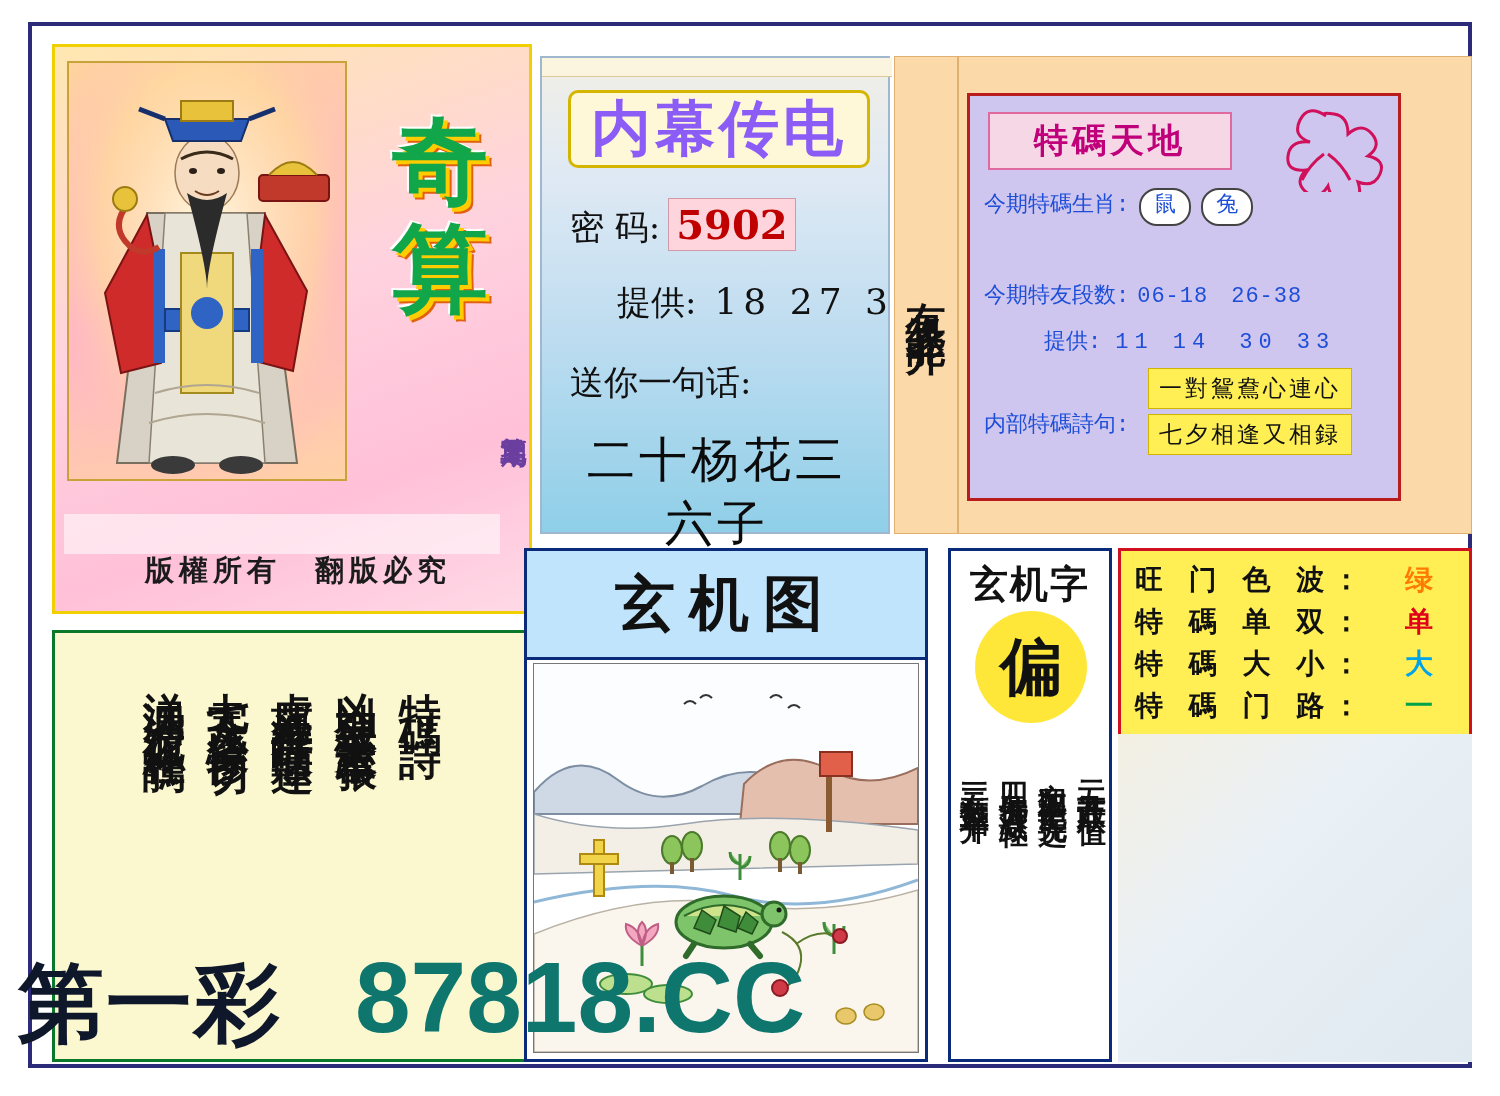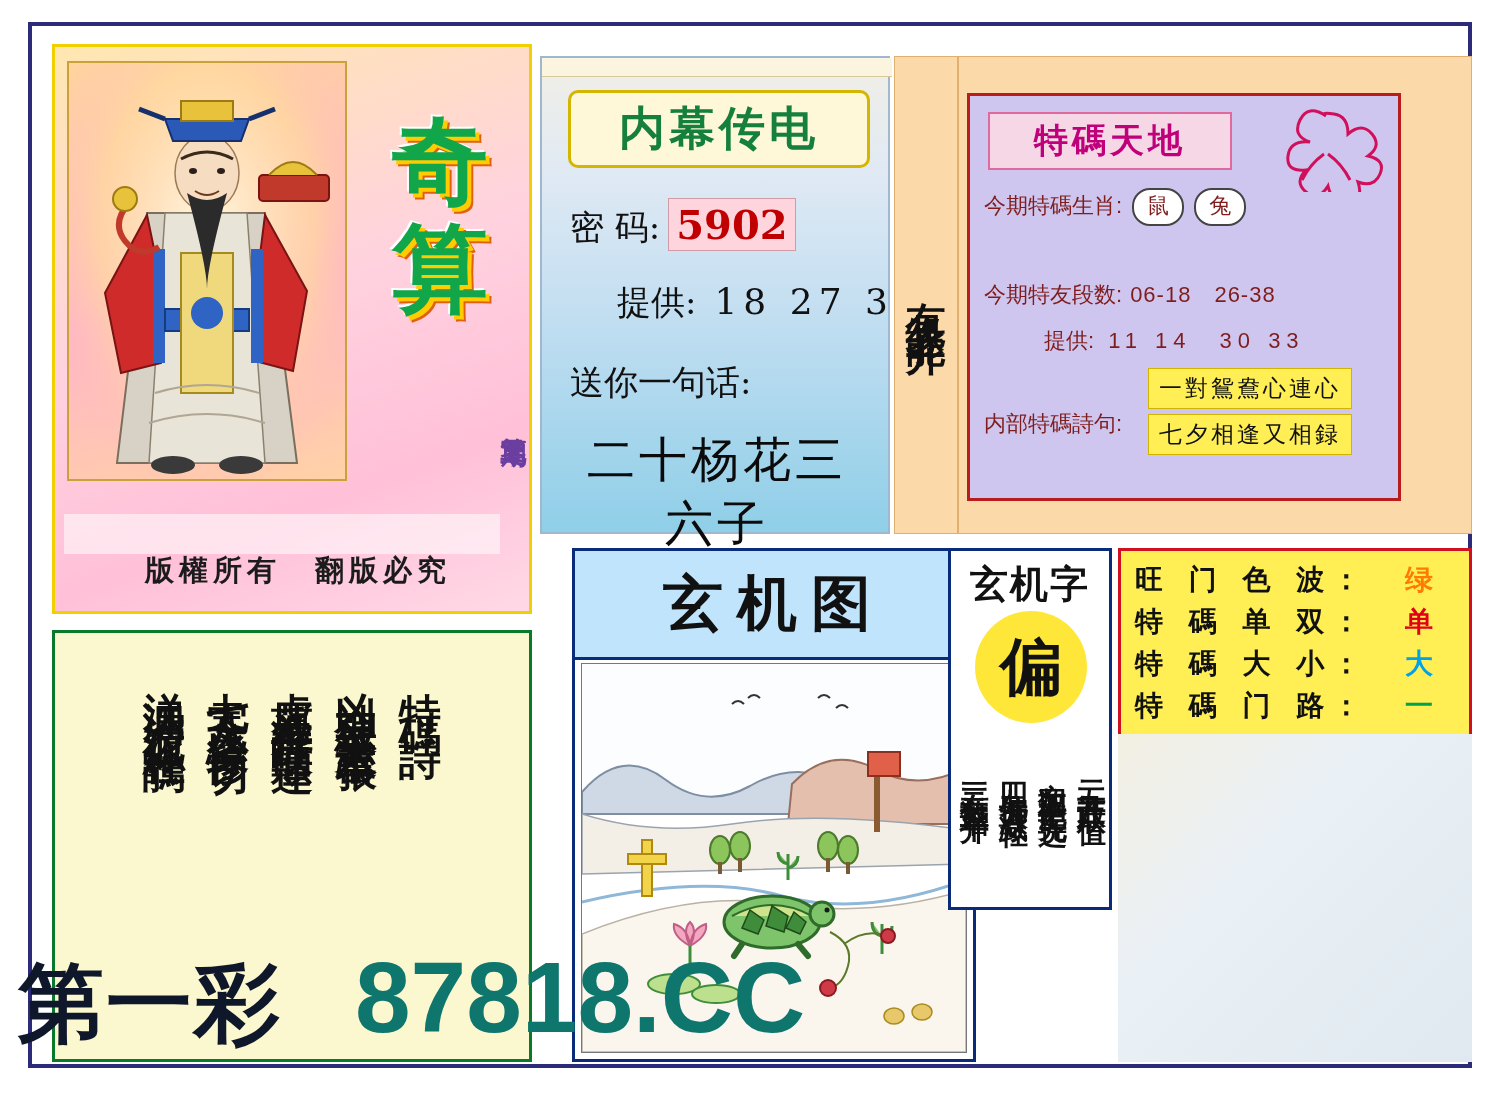--- a/index.html
+++ b/index.html
@@ -26,21 +26,21 @@
   #poem .col{writing-mode:vertical-rl;text-orientation:upright;font-family:"DejaVu Serif",serif;font-size:42px;
      line-height:50px;color:#111;letter-spacing:10px;font-weight:bold;}
   #poem .title{letter-spacing:22px;}
 
   
   #neimu{position:absolute;left:540px;top:56px;width:350px;height:478px;box-sizing:border-box;border:2px solid #9fb7cf;
      background:linear-gradient(180deg,#f2efe6 0%,#dfe9f4 25%,#bcdcf0 60%,#8fcfe8 100%);}
   #neimu-top{position:absolute;left:0;top:0;width:350px;height:18px;background:#fbf4de;border-bottom:1px solid #d8c89a;}
   #neimu-title{position:absolute;left:26px;top:32px;width:296px;height:72px;border:3px solid #d4b600;border-radius:10px;
      background:#fff8d8;display:flex;align-items:center;justify-content:center;}
-  #neimu-title span{font-family:"DejaVu Serif",serif;font-size:46px;font-weight:bold;color:#15803d;letter-spacing:4px;}
+  #neimu-title span{font-family:"DejaVu Serif",serif;font-size:60px;font-weight:bold;color:#8b5cf6;letter-spacing:4px;}
   .nm-row{position:absolute;left:28px;font-family:"DejaVu Serif",serif;font-size:34px;color:#111;white-space:nowrap;}
   #nm-code{top:140px;}
   #nm-code .val{display:inline-block;background:#ffd5dd;color:#c00000;font-weight:bold;font-size:40px;padding:2px 7px;border:1px solid #d09aa6;margin-left:8px;}
   #nm-give{top:222px;margin-left:47px;}
   #nm-give .nums{letter-spacing:6px;margin-left:18px;font-size:36px;}
   #nm-say{top:302px;}
   #nm-phrase{position:absolute;left:22px;top:370px;width:306px;text-align:center;font-family:"DejaVu Serif",serif;
      font-size:48px;color:#0b0b0b;letter-spacing:4px;}
 
   
@@ -50,45 +50,45 @@
      line-height:54px;color:#111;font-weight:bold;letter-spacing:12px;}
 
   
   #temadi-wrap{position:absolute;left:958px;top:56px;width:514px;height:478px;background:#fbd9a8;border:1px solid #e0b070;box-sizing:border-box;}
   #temadi{position:absolute;left:8px;top:36px;width:434px;height:408px;border:3px solid #b91c1c;box-sizing:border-box;
      background:#cfc6ef;}
   #tm-title{position:absolute;left:18px;top:16px;width:240px;height:54px;border:2px solid #e06aa0;background:#f6d7e6;
      display:flex;align-items:center;justify-content:center;}
   #tm-title span{font-family:"DejaVu Serif",serif;font-size:34px;font-weight:bold;color:#c0007a;letter-spacing:4px;}
   #tm-deco{position:absolute;right:12px;top:6px;width:120px;height:90px;}
-  .tm-line{position:absolute;font-family:Liberation Sans, sans-serif;font-size:22px;color:#7f1d1d;white-space:nowrap;}
+  .tm-line{position:absolute;font-family:Liberation Mono, monospace;font-size:22px;color:#1d4ed8;white-space:nowrap;}
   #tm-l1{left:14px;top:92px;}
   .zodiac{display:inline-block;width:48px;height:34px;border:2px solid #444;border-radius:18px;background:#fff;
      text-align:center;line-height:32px;font-size:22px;margin-left:10px;}
   #tm-l2{left:74px;top:138px;letter-spacing:2px;}
   #tm-l2 .nums{letter-spacing:8px;margin-left:14px;}
   #tm-l3{left:14px;top:184px;}
   #tm-l3 .nums{letter-spacing:1px;margin-left:8px;}
   #tm-l4{left:74px;top:230px;}
   #tm-l4 .nums{letter-spacing:6px;margin-left:14px;}
   #tm-l5{left:14px;top:278px;margin-top:35px;}
   .tm-poem{position:absolute;background:#ffef55;border:1px solid #d2b400;font-family:"DejaVu Serif",serif;
      font-size:23px;color:#111;padding:4px 10px;letter-spacing:3px;white-space:nowrap;}
   #tm-p1{left:178px;top:272px;}
   #tm-p2{left:178px;top:318px;}
 
   
-  #xuanjitu{position:absolute;left:572px;top:548px;width:404px;height:514px;border:3px solid #0a2a7a;box-sizing:border-box;background:#fff;padding-left:15px;}
+  #xuanjitu{position:absolute;left:524px;top:548px;width:404px;height:514px;border:3px solid #0a2a7a;box-sizing:border-box;background:#fff;padding-left:15px;}
   #xjt-head{position:absolute;left:0;top:0;width:398px;height:106px;background:#bfe4fb;border-bottom:3px solid #0a2a7a;
      display:flex;align-items:center;justify-content:center;}
   #xjt-head span{font-family:"DejaVu Serif",serif;font-size:60px;font-weight:bold;color:#111;letter-spacing:14px;}
   #xjt-img{position:absolute;left:6px;top:112px;width:386px;height:390px;border:1px solid #777;box-sizing:border-box;overflow:hidden;background:#fdfdfd;}
 
   
-  #xuanjizi{position:absolute;left:948px;top:548px;width:164px;height:362px;border:3px solid #0a2a7a;box-sizing:border-box;
+  #xuanjizi{position:absolute;left:948px;top:548px;width:164px;height:514px;border:3px solid #0a2a7a;box-sizing:border-box;
      background:#fff;}
   #xjz-title{position:absolute;left:0;top:8px;width:158px;text-align:center;font-family:"DejaVu Serif",serif;
      font-size:38px;font-weight:bold;color:#111;letter-spacing:2px;}
   #xjz-circle{position:absolute;left:24px;top:60px;width:112px;height:112px;border-radius:56px;background:#ffe73a;
      display:flex;align-items:center;justify-content:center;}
   #xjz-circle span{font-family:"DejaVu Serif",serif;font-size:62px;font-weight:bold;color:#111;}
   #xjz-grid{position:absolute;left:6px;top:208px;width:152px;display:flex;flex-direction:row-reverse;justify-content:center;gap:2px;}
   #xjz-grid .col{writing-mode:vertical-rl;text-orientation:upright;font-family:"DejaVu Serif",serif;font-size:29px;
      line-height:37px;color:#111;letter-spacing:6px;font-weight:bold;}
 

